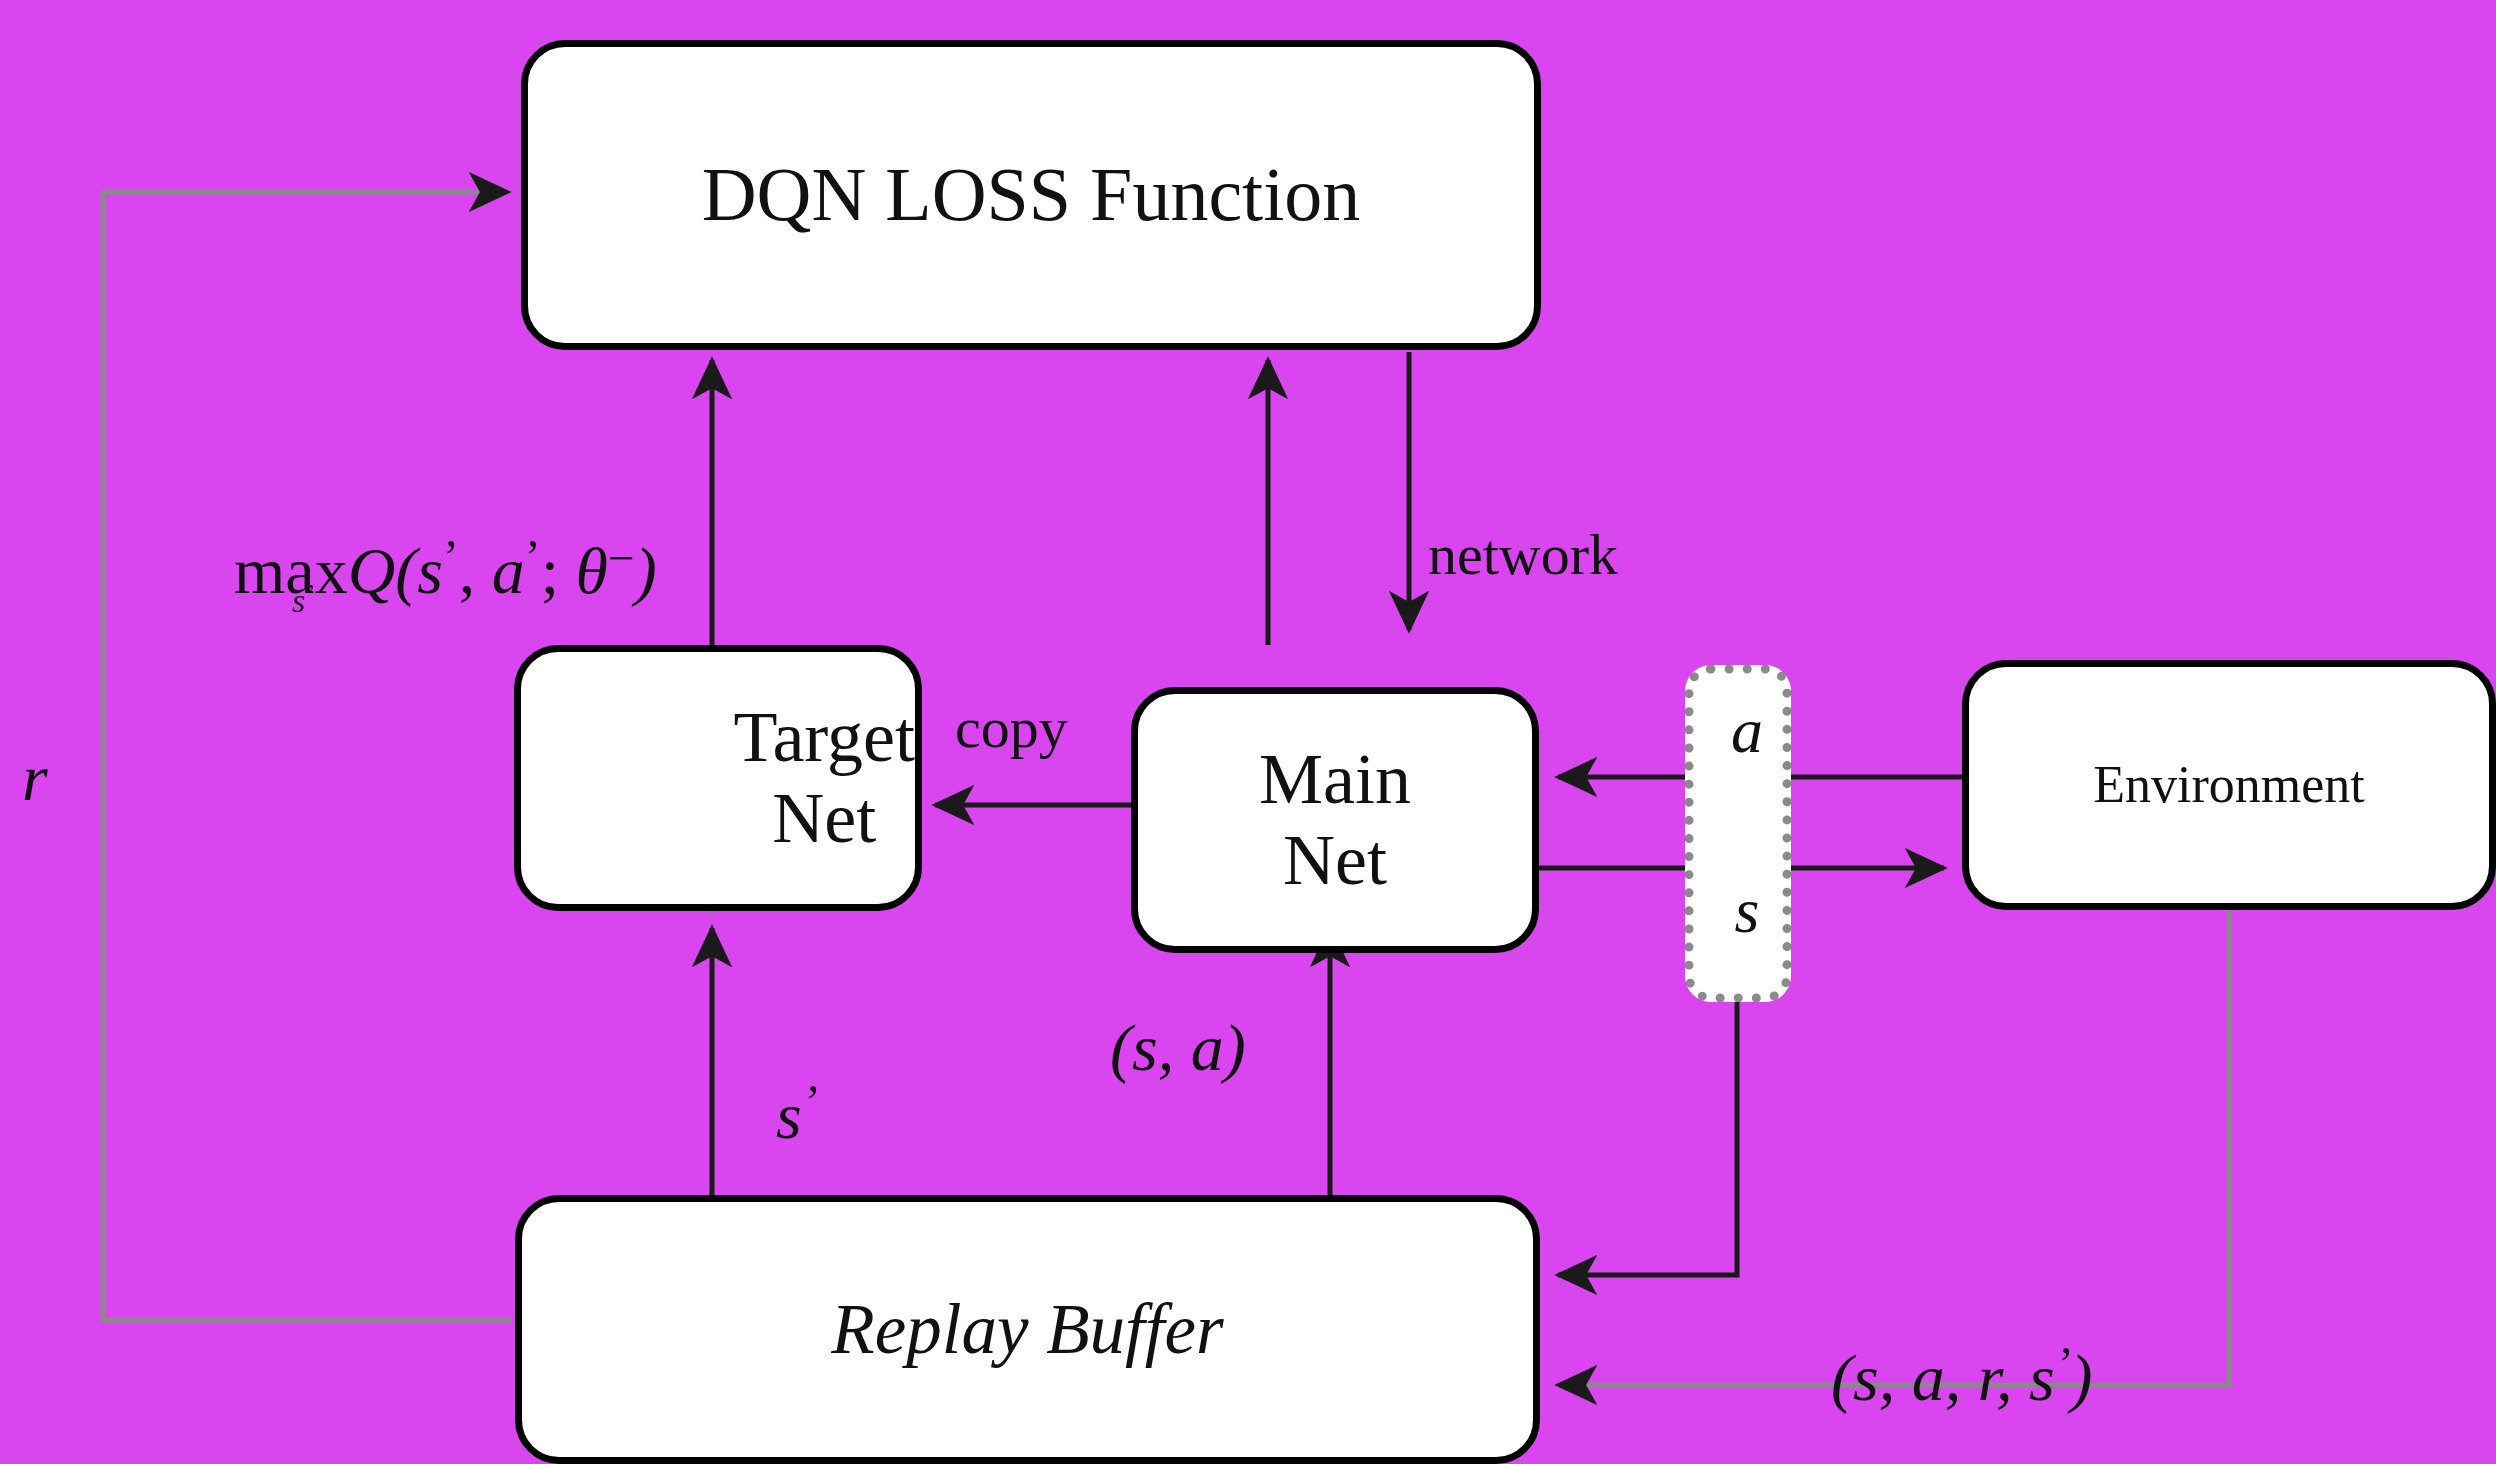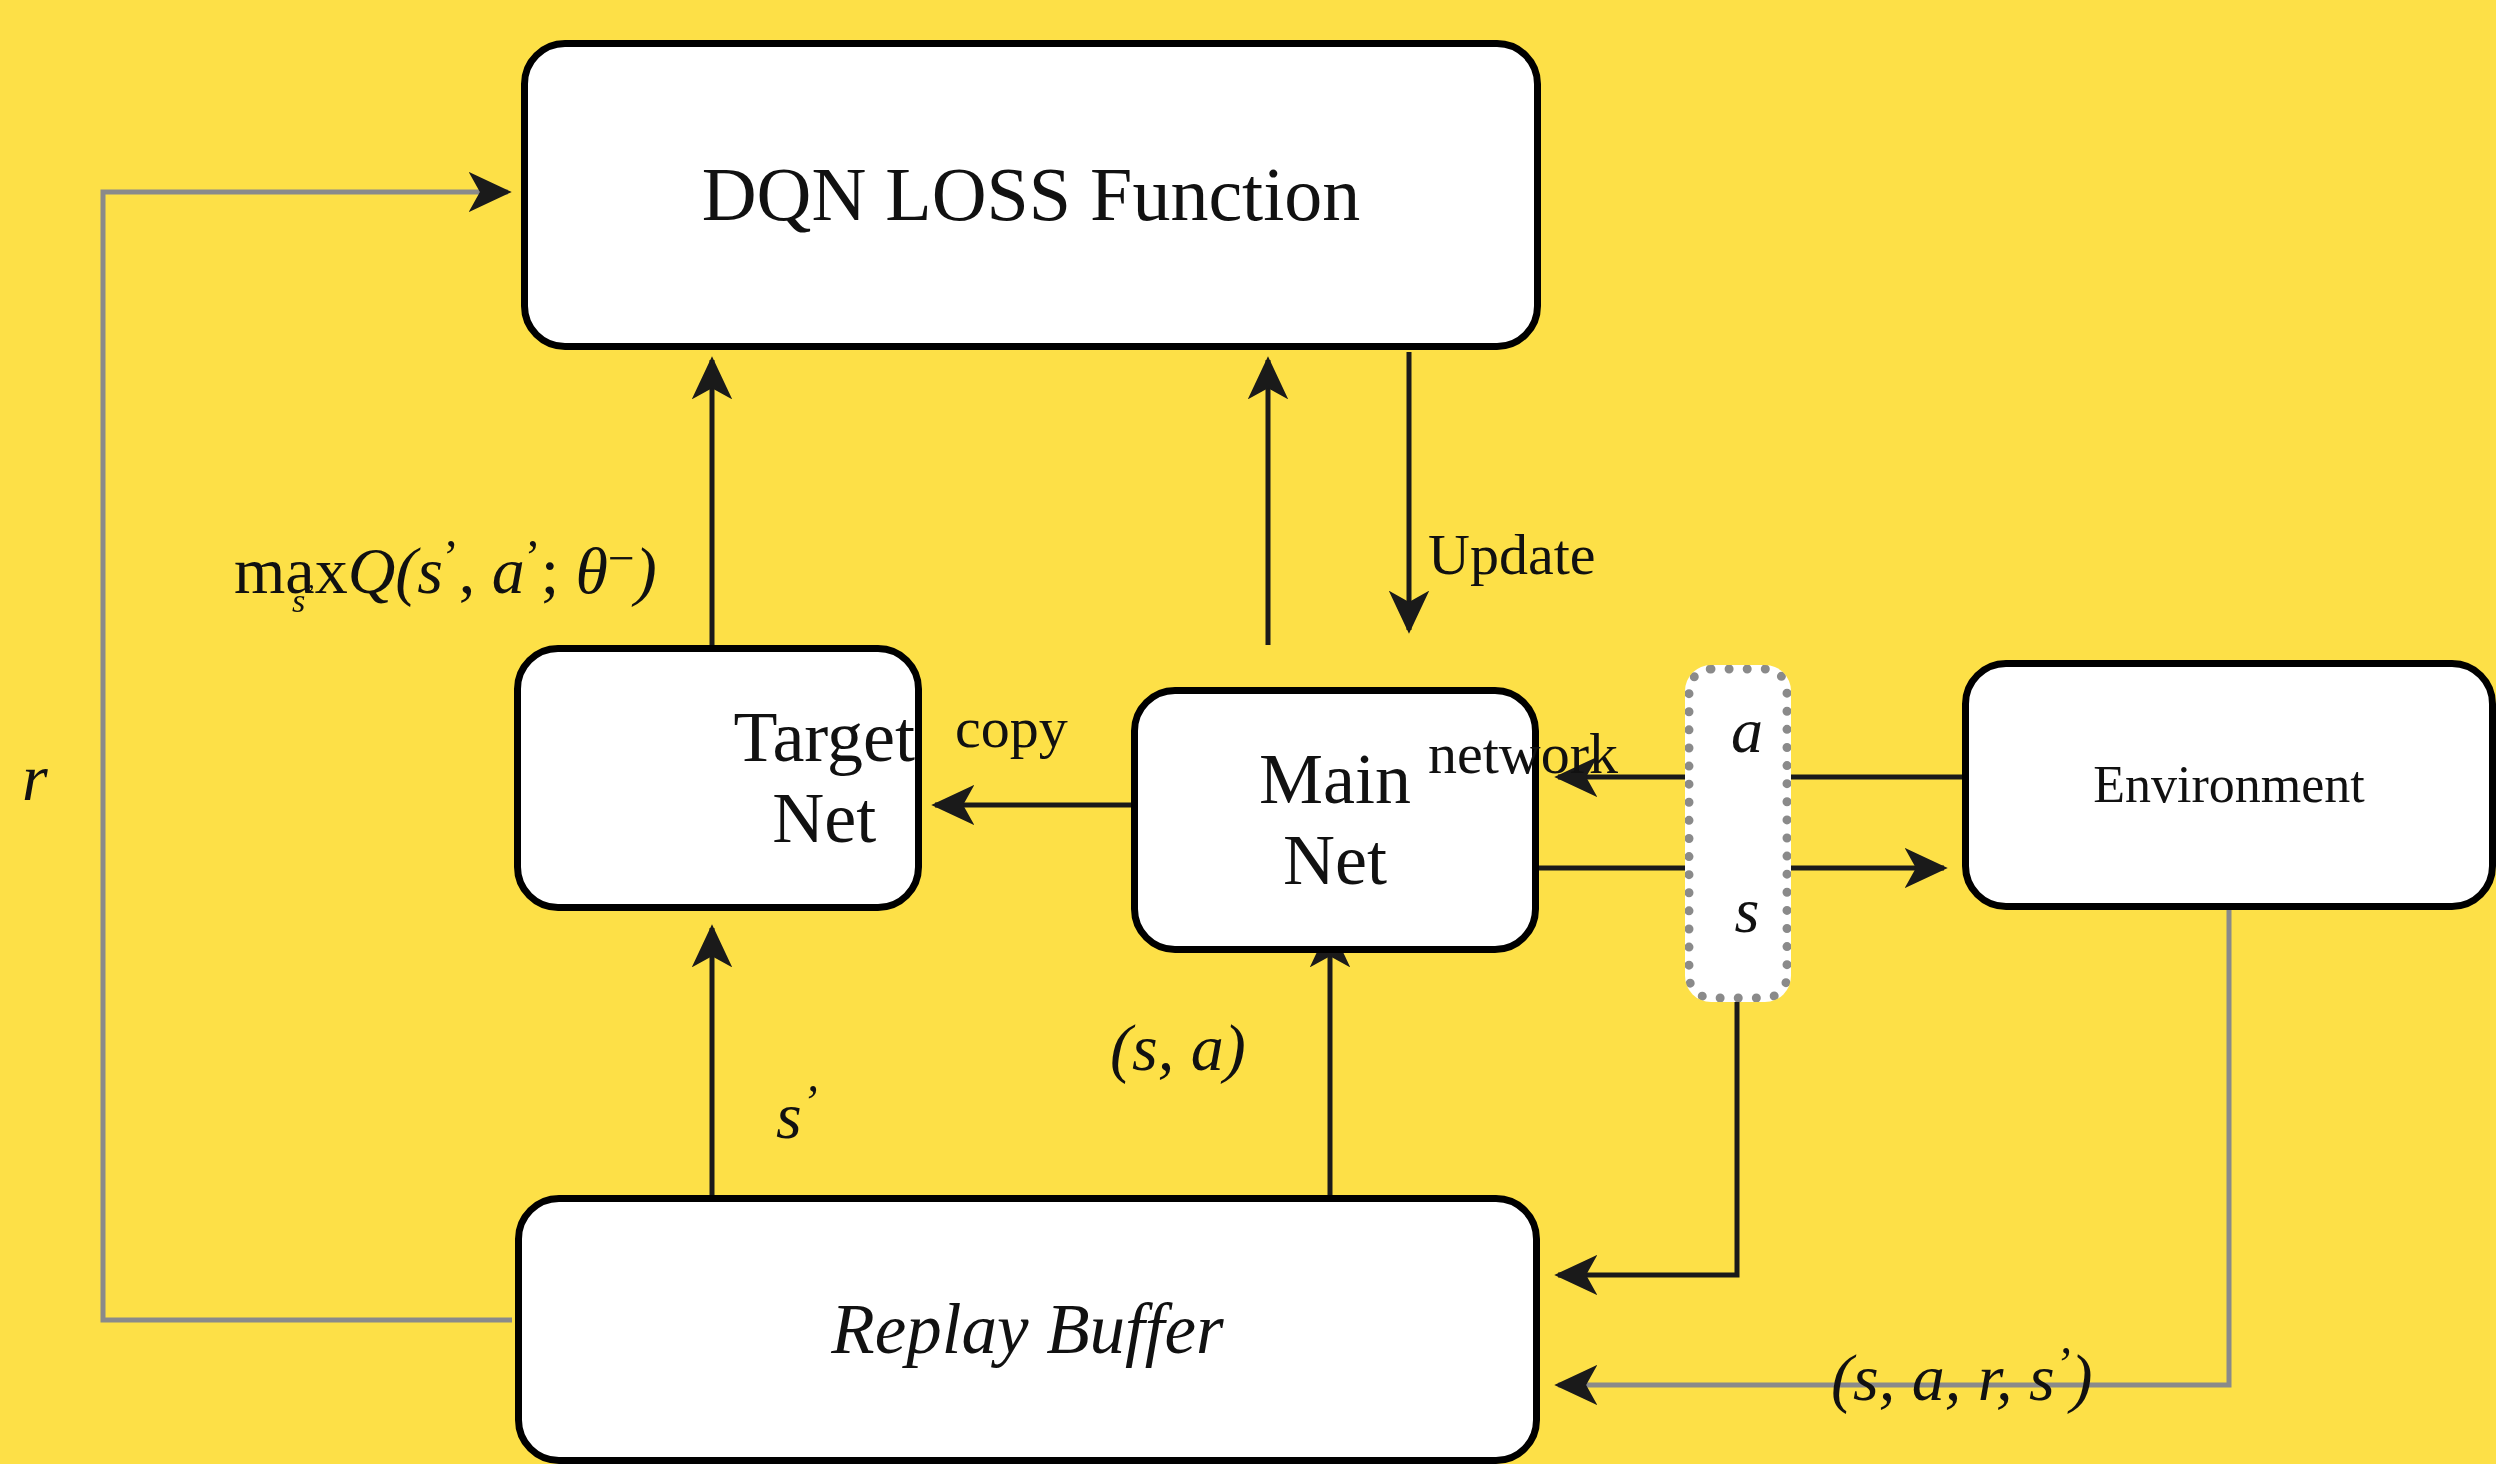--- a/index.html
+++ b/index.html
@@ -4,21 +4,21 @@
 <style>
   html, body {
     margin: 0;
     padding: 0;
     background: #ffffff;
   }
   #canvas {
     position: relative;
     width: 2496px;
     height: 1464px;
-    background: #fde047;
+    background: #d946ef;
     font-family: "Liberation Serif", "DejaVu Serif", serif;
     overflow: hidden;
   }
   #edges {
     position: absolute;
     left: 0; top: 0;
     width: 2496px;
     height: 1464px;
   }
   .node {
@@ -160,21 +160,20 @@
     <span class="as-letter" id="as-letter-a">a</span>
     <span class="as-letter" id="as-letter-s">s</span>
   </div>
 
   <div class="lbl" id="lbl-max-q">
     <span>max</span><span class="sub-s"><span>s</span><span class="prime">’</span></span><span class="math">Q(</span><span class="math">s</span><span class="prime">’</span><span>, </span><span class="math">a</span><span class="prime">’</span><span>; </span><span class="math">θ</span><span class="sup-minus">−</span><span class="math">)</span>
   </div>
 
 
   <div class="lbl" id="lbl-update">
-    <span class="node-label">Update</span>
     <span class="node-label">network</span>
   </div>
 
   <div class="lbl" id="lbl-copy">copy</div>
 
   <div class="lbl" id="lbl-r">r</div>
 
   <div class="lbl" id="lbl-s-prime">
     <span>s</span><span class="prime">’</span>
   </div>

